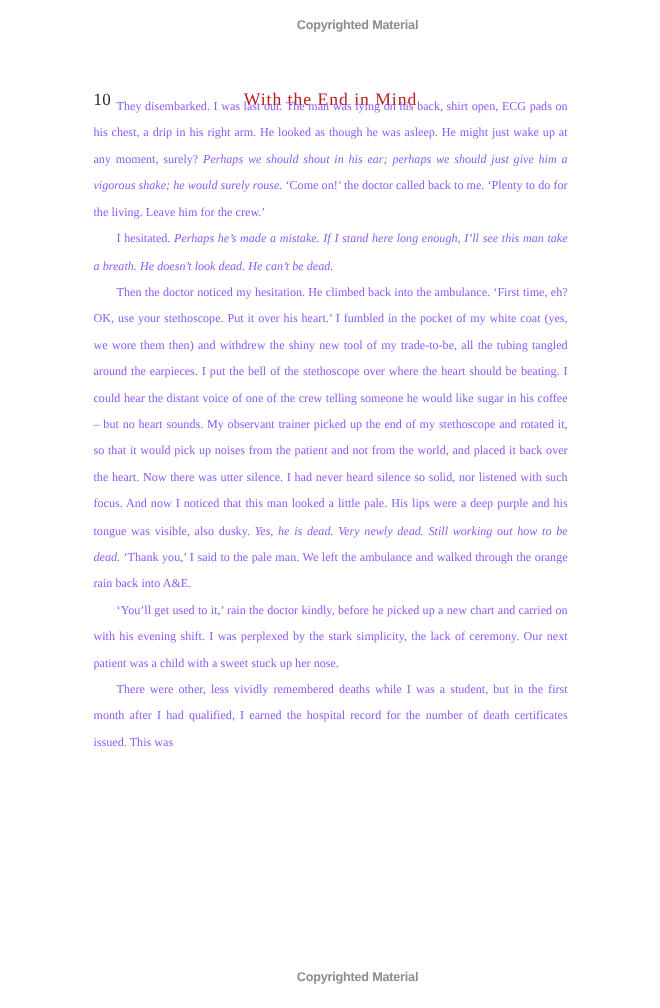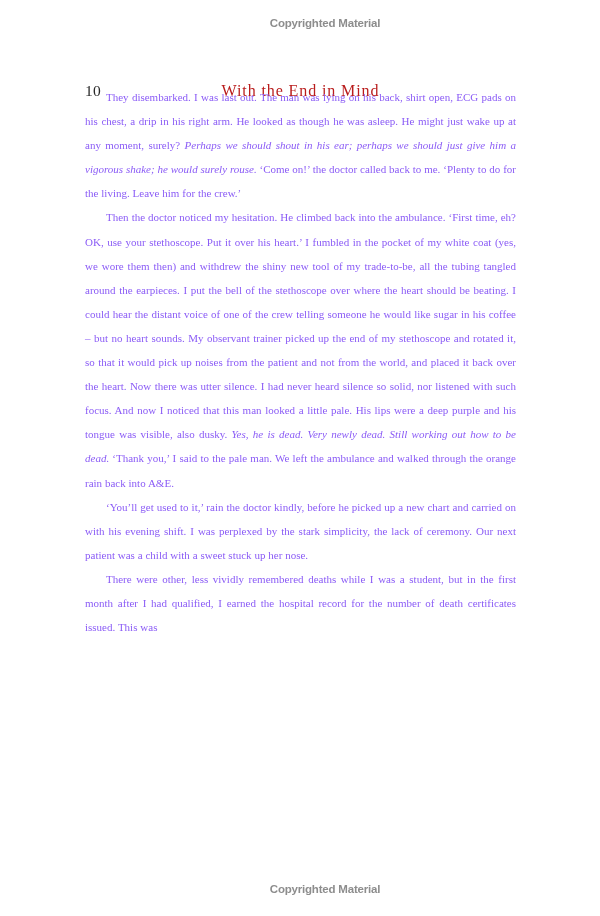--- a/index.html
+++ b/index.html
@@ -92,20 +92,21 @@
 
   <div class="watermark watermark-top">Copyrighted Material</div>
 
   <div class="running-head">
     <span class="folio">10</span>
     <span class="running-title">With the End in Mind</span>
   </div>
 
   <div class="textblock">
       <p><span>They disembarked. I was last out. The man was lying on his back, shirt open, ECG pads on his chest, a drip in his right arm. He looked as though he was asleep. He might just wake up at any moment, surely? </span><em>Perhaps we should shout in his ear; perhaps we should just give him a vigorous shake; he would surely rouse.</em><span> ‘Come on!’ the doctor called back to me. ‘Plenty to do for the living. Leave him for the crew.’</span></p>
+      <p><span>I hesitated. </span><em>Perhaps he’s made a mistake. If I stand here long enough, I’ll see this man take a breath. He doesn’t look dead. He can’t be dead.</em></p>
       <p><span>Then the doctor noticed my hesitation. He climbed back into the ambulance. ‘First time, eh? OK, use your stethoscope. Put it over his heart.’ I fumbled in the pocket of my white coat (yes, we wore them then) and withdrew the shiny new tool of my trade-to-be, all the tubing tangled around the earpieces. I put the bell of the stethoscope over where the heart should be beating. I could hear the distant voice of one of the crew telling someone he would like sugar in his coffee – but no heart sounds. My observant trainer picked up the end of my stethoscope and rotated it, so that it would pick up noises from the patient and not from the world, and placed it back over the heart. Now there was utter silence. I had never heard silence so solid, nor listened with such focus. And now I noticed that this man looked a little pale. His lips were a deep purple and his tongue was visible, also dusky. </span><em>Yes, he is dead. Very newly dead. Still working out how to be dead.</em><span> ‘Thank you,’ I said to the pale man. We left the ambulance and walked through the orange rain back into A&amp;E.</span></p>
       <p><span>‘You’ll get used to it,’ rain the doctor kindly, before he picked up a new chart and carried on with his evening shift. I was perplexed by the stark simplicity, the lack of ceremony. Our next patient was a child with a sweet stuck up her nose.</span></p>
       <p><span>There were other, less vividly remembered deaths while I was a student, but in the first month after I had qualified, I earned the hospital record for the number of death certificates issued. This was</span></p>
     </div>
 
   <div class="watermark watermark-bottom">Copyrighted Material</div>
 
 </div>
 
 </body></html>

